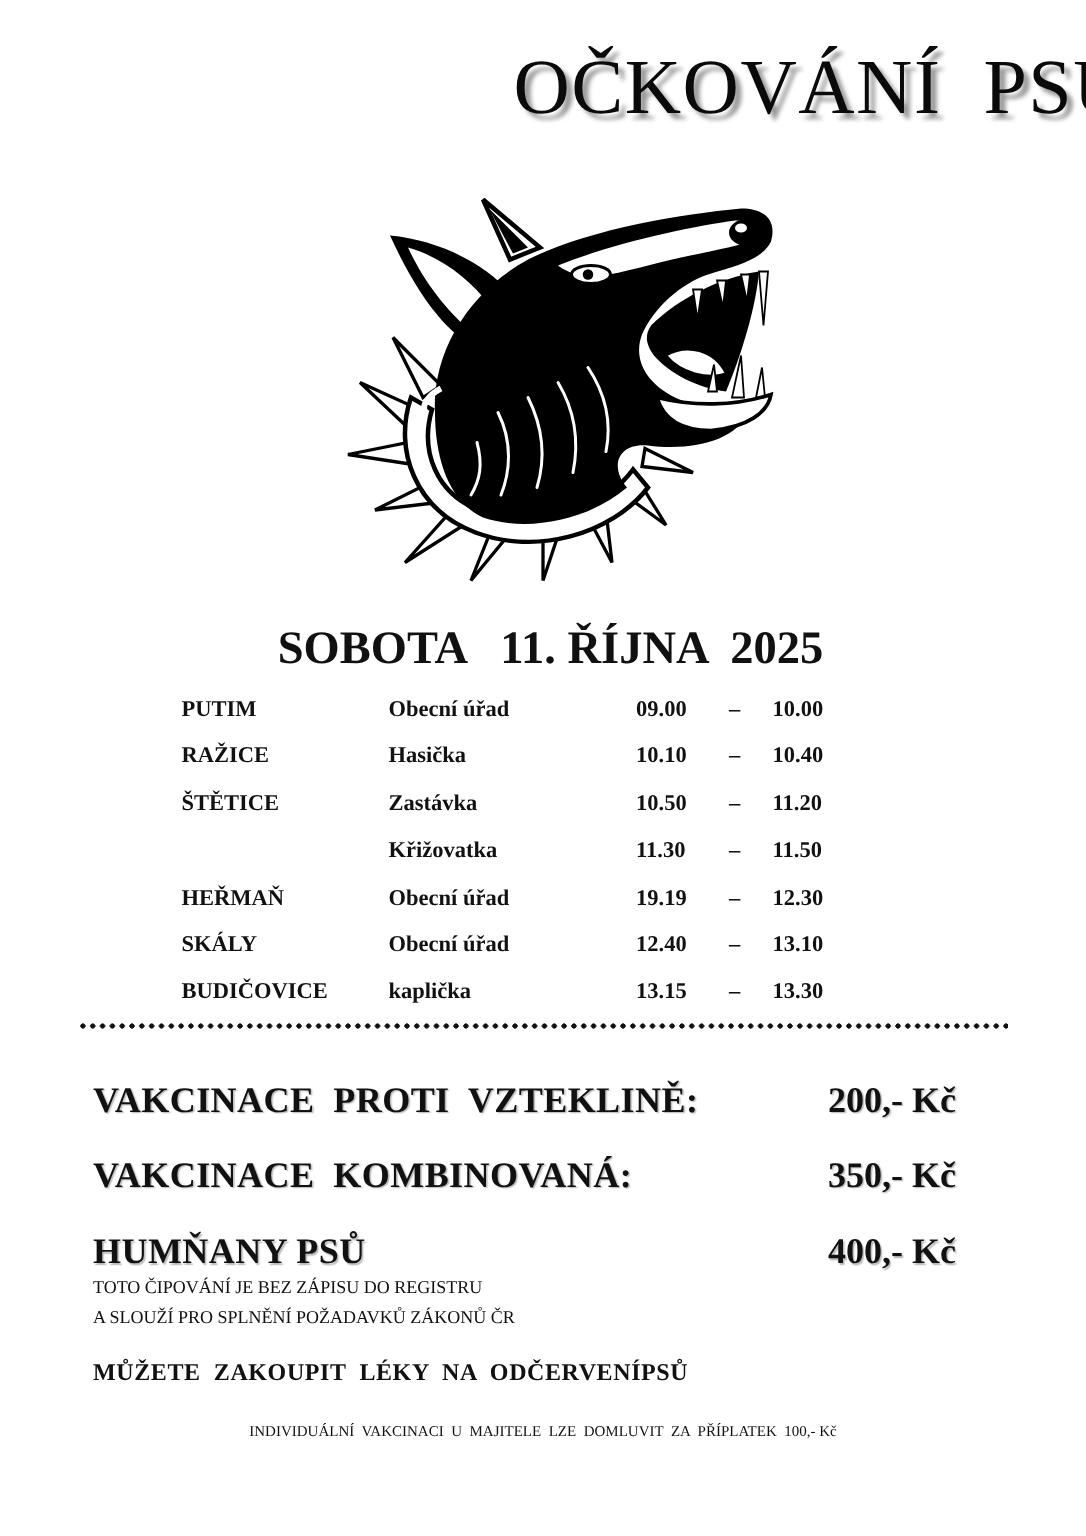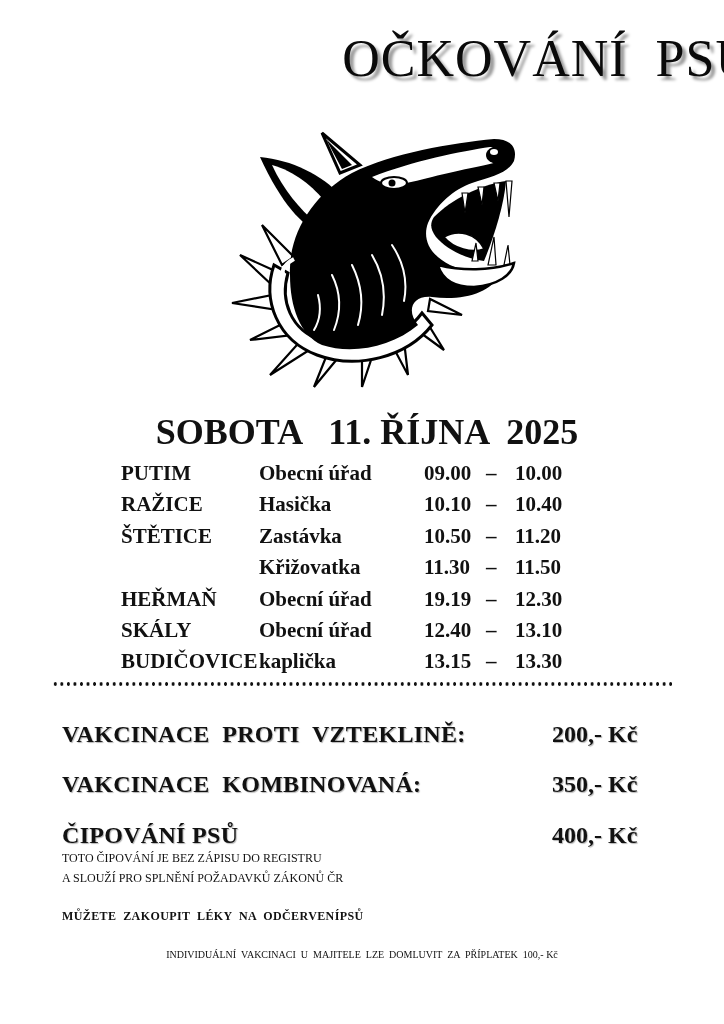--- a/index.html
+++ b/index.html
@@ -12,41 +12,41 @@
       font-size: 52px; line-height: 90px; letter-spacing: 1px; color: #0a0a0a;
       text-shadow: 4px 4px 3px #9a9a9a;
       margin-left: 30px;
     }
     .title .gap { display: inline-block; width: 28px; }
     .dog {
       position: absolute; left: 222px; top: 125px; width: 300px; height: 265px;
     }
     .date {
       position: absolute; left: 0; top: 410px; width: 724px; text-align: center;
-      font-weight: bold; font-size: 36px; line-height: 44px; color: #111;
+      font-weight: bold; font-size: 31px; line-height: 44px; color: #111;
       padding-left: 10px; box-sizing: border-box;
     }
     .schedule { position: absolute; left: 121px; top: 458px; width: 450px; }
-    .row { position: relative; height: 31.4px; font-weight: bold; font-size: 21px; line-height: 31px; }
+    .row { position: relative; height: 31.4px; font-weight: bold; font-size: 15px; line-height: 31px; }
     .row span { position: absolute; top: 0; white-space: nowrap; }
     .c-town { left: 0; }
     .c-place { left: 138px; }
     .c-from { left: 303px; }
     .c-dash { left: 365px; }
     .c-to { left: 394px; }
     .dots {
       position: absolute; left: 52px; top: 680px; width: 620px; height: 10px;
       background-image: radial-gradient(circle, #111 1.6px, transparent 1.9px);
       background-size: 6.55px 8px; background-repeat: repeat-x; background-position: 0 0;
     }
     .price-row { position: absolute; left: 62px; width: 590px; font-weight: bold; font-size: 24px; line-height: 30px; color: #111; text-shadow: 1px 1px 1px #b5b5b5; }
     .price-row .label { position: absolute; left: 0; top: 0; white-space: nowrap; letter-spacing: 0.3px; }
     .price-row .value { position: absolute; left: 490px; top: 0; white-space: nowrap; }
     .note { position: absolute; left: 62px; font-size: 12px; line-height: 21px; color: #111; white-space: nowrap; }
-    .medicine { position: absolute; left: 62px; top: 906px; font-weight: bold; font-size: 12px; line-height: 20px; letter-spacing: 0.4px; white-space: nowrap; }
+    .medicine { position: absolute; left: 62px; top: 906px; font-weight: bold; font-size: 16px; line-height: 20px; letter-spacing: 0.4px; white-space: nowrap; }
     .footer { position: absolute; left: 0; top: 945px; width: 724px; text-align: center; font-size: 10px; line-height: 19px; color: #111; }
     .footer .phone { font-weight: bold; }
   </style>
 </head>
 <body>
 
 <div class="title">
   <span>OČKOVÁNÍ</span><span class="gap"></span><span>PSŮ</span>
 </div>
 
@@ -169,21 +169,21 @@
 
 <div class="price-row" style="top:719px;">
   <span class="label" style="white-space:pre;">VAKCINACE  PROTI  VZTEKLINĚ:</span>
   <span class="value">200,- Kč</span>
 </div>
 <div class="price-row" style="top:769px;">
   <span class="label" style="white-space:pre;">VAKCINACE  KOMBINOVANÁ:</span>
   <span class="value">350,- Kč</span>
 </div>
 <div class="price-row" style="top:820px;">
-  <span class="label">ČIPOVÁNÍ PSŮ</span>
+  <span class="label">HUMŇANY PSŮ</span>
   <span class="value">400,- Kč</span>
 </div>
 
 <div class="note" style="top:848px;">TOTO ČIPOVÁNÍ JE BEZ ZÁPISU DO REGISTRU</div>
 <div class="note" style="top:868px;">A SLOUŽÍ PRO SPLNĚNÍ POŽADAVKŮ ZÁKONŮ ČR</div>
 
 <div class="medicine" style="white-space:pre;">MŮŽETE  ZAKOUPIT  LÉKY  NA  ODČERVENÍPSŮ</div>
 
 <div class="footer">
   <div style="white-space:pre;">INDIVIDUÁLNÍ  VAKCINACI  U  MAJITELE  LZE  DOMLUVIT  ZA  PŘÍPLATEK  100,- Kč</div>

